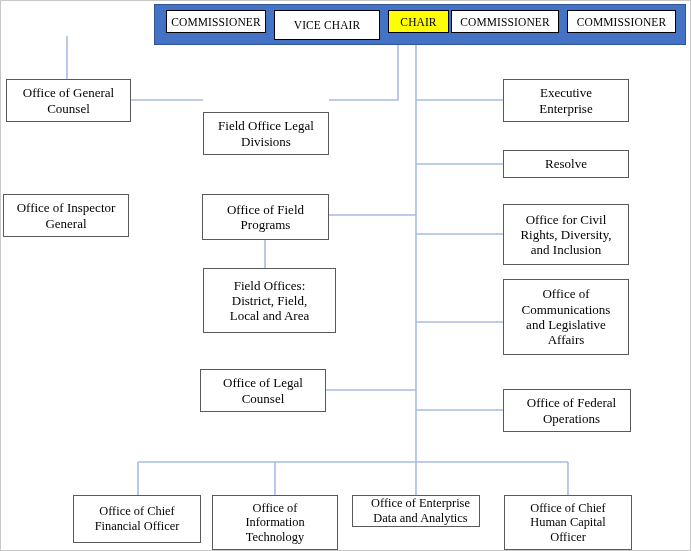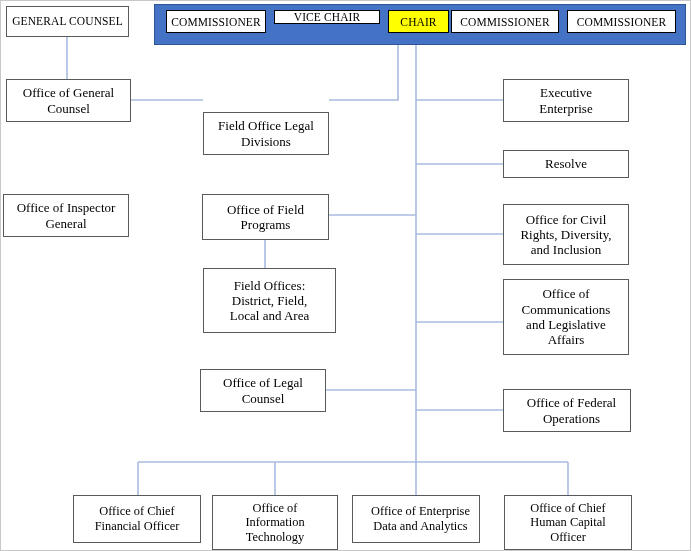--- a/index.html
+++ b/index.html
@@ -111,36 +111,33 @@
       <path d="M415,461 L415,494"></path>
       <path d="M567,461 L567,494"></path>
     </g>
   </svg>
 
   <div class="leader-bar" style="left:153px; top:3px; width:532px; height:41px;"></div>
 
   <div class="leader-node" style="left:165px; top:9px; width:100px; height:23px;">
     <span>COMMISSIONER</span>
   </div>
-  <div class="leader-node" style="left:273px; top:9px; width:106px; height:14px;">
+  <div class="leader-node" style="left:273px; top:9px; width:106px; height:30px;">
     <span>VICE CHAIR</span>
   </div>
   <div class="leader-node highlight" style="left:387px; top:9px; width:61px; height:23px;">
     <span>CHAIR</span>
   </div>
   <div class="leader-node" style="left:450px; top:9px; width:108px; height:23px;">
     <span>COMMISSIONER</span>
   </div>
   <div class="leader-node" style="left:566px; top:9px; width:109px; height:23px;">
     <span>COMMISSIONER</span>
   </div>
 
-  <div class="node f-caps" style="left:5px; top:5px; width:123px; height:31px;">
-    <span class="node-label">GENERAL COUNSEL</span>
-  </div>
 
   <div class="node f-13" style="left:5px; top:78px; width:125px; height:43px;">
     <span class="node-label">Office of General
 Counsel</span>
   </div>
 
   <div class="node f-13" style="left:202px; top:78px; width:126px; height:43px;margin-top:33px;">
     <span class="node-label">Field Office Legal
 Divisions</span>
   </div>
@@ -197,21 +194,21 @@
     <span class="node-label">Office of Chief
 Financial Officer</span>
   </div>
 
   <div class="node f-12" style="left:211px; top:494px; width:126px; height:55px;">
     <span class="node-label">Office of
 Information
 Technology</span>
   </div>
 
-  <div class="node f-12" style="left:351px; top:494px; width:128px; height:48px;padding-left:12px;">
+  <div class="node f-12" style="left:351px; top:494px; width:128px; height:32px;padding-left:12px;">
     <span class="node-label">Office of Enterprise
 Data and Analytics</span>
   </div>
 
   <div class="node f-12" style="left:503px; top:494px; width:128px; height:55px;">
     <span class="node-label">Office of Chief
 Human Capital
 Officer</span>
   </div>
 

